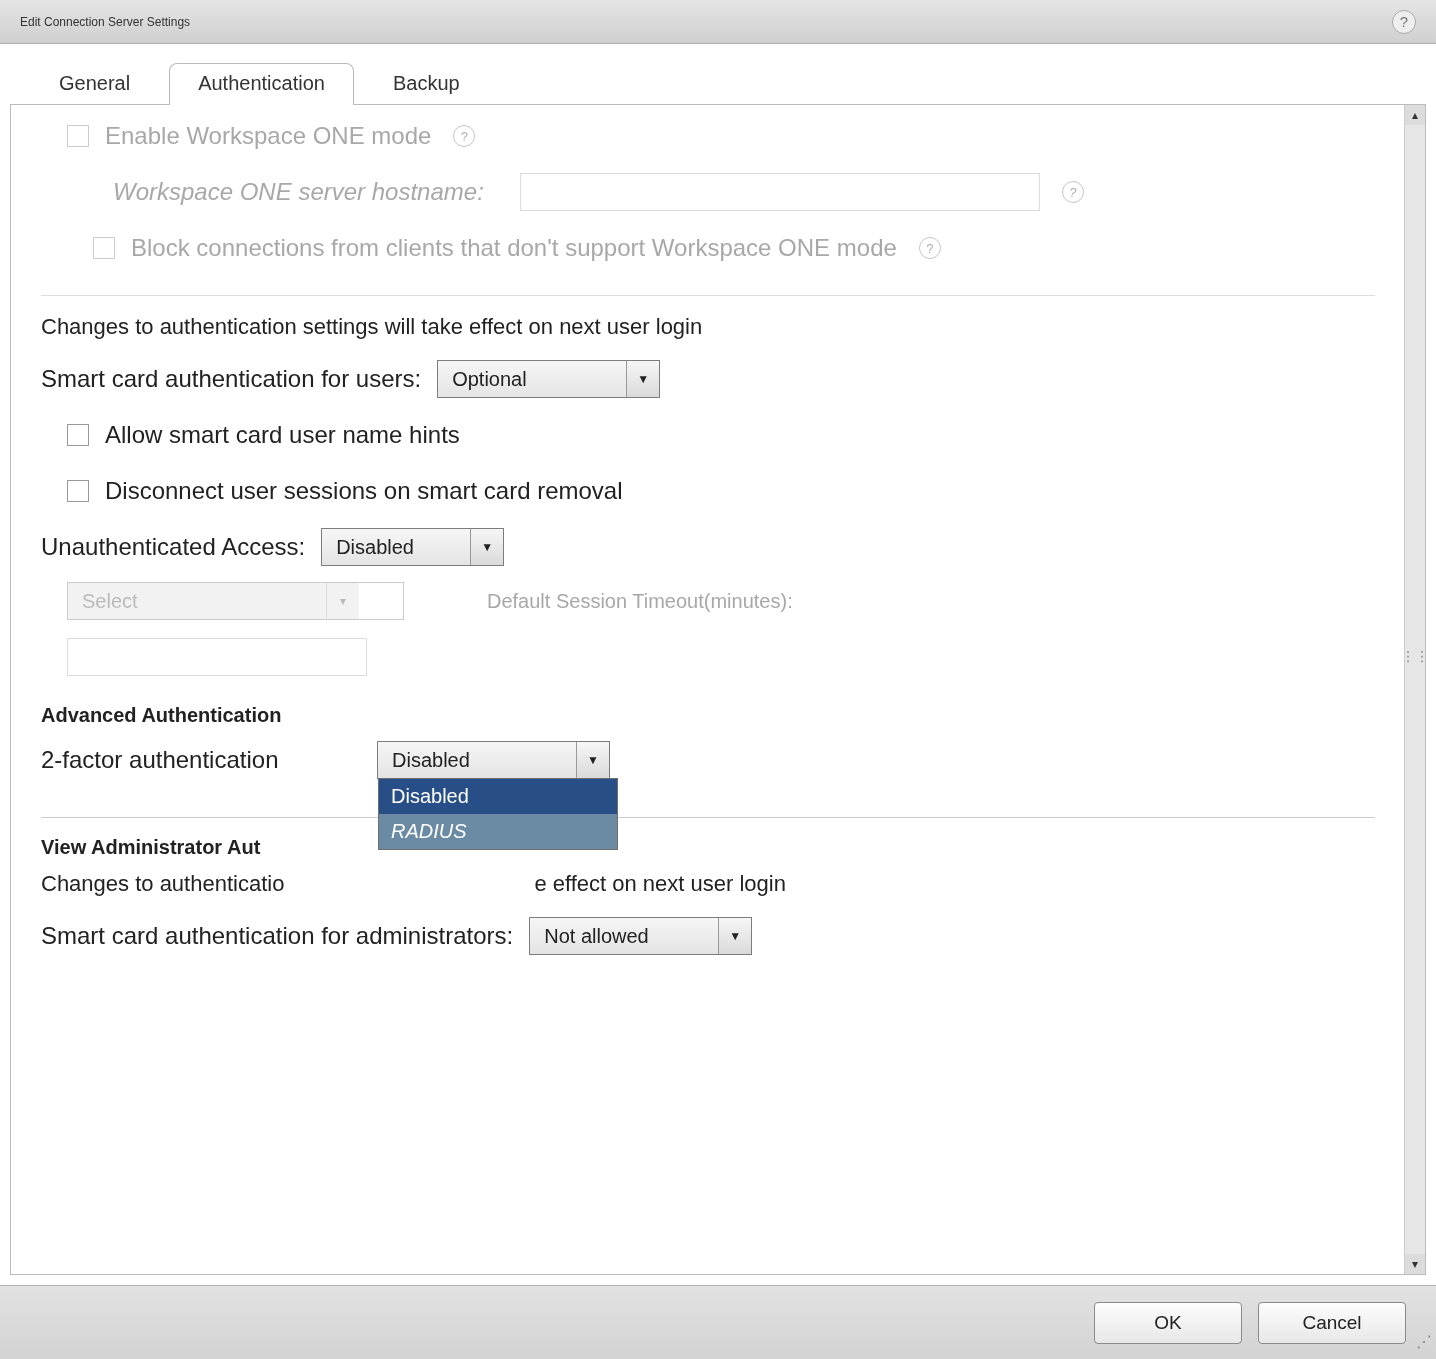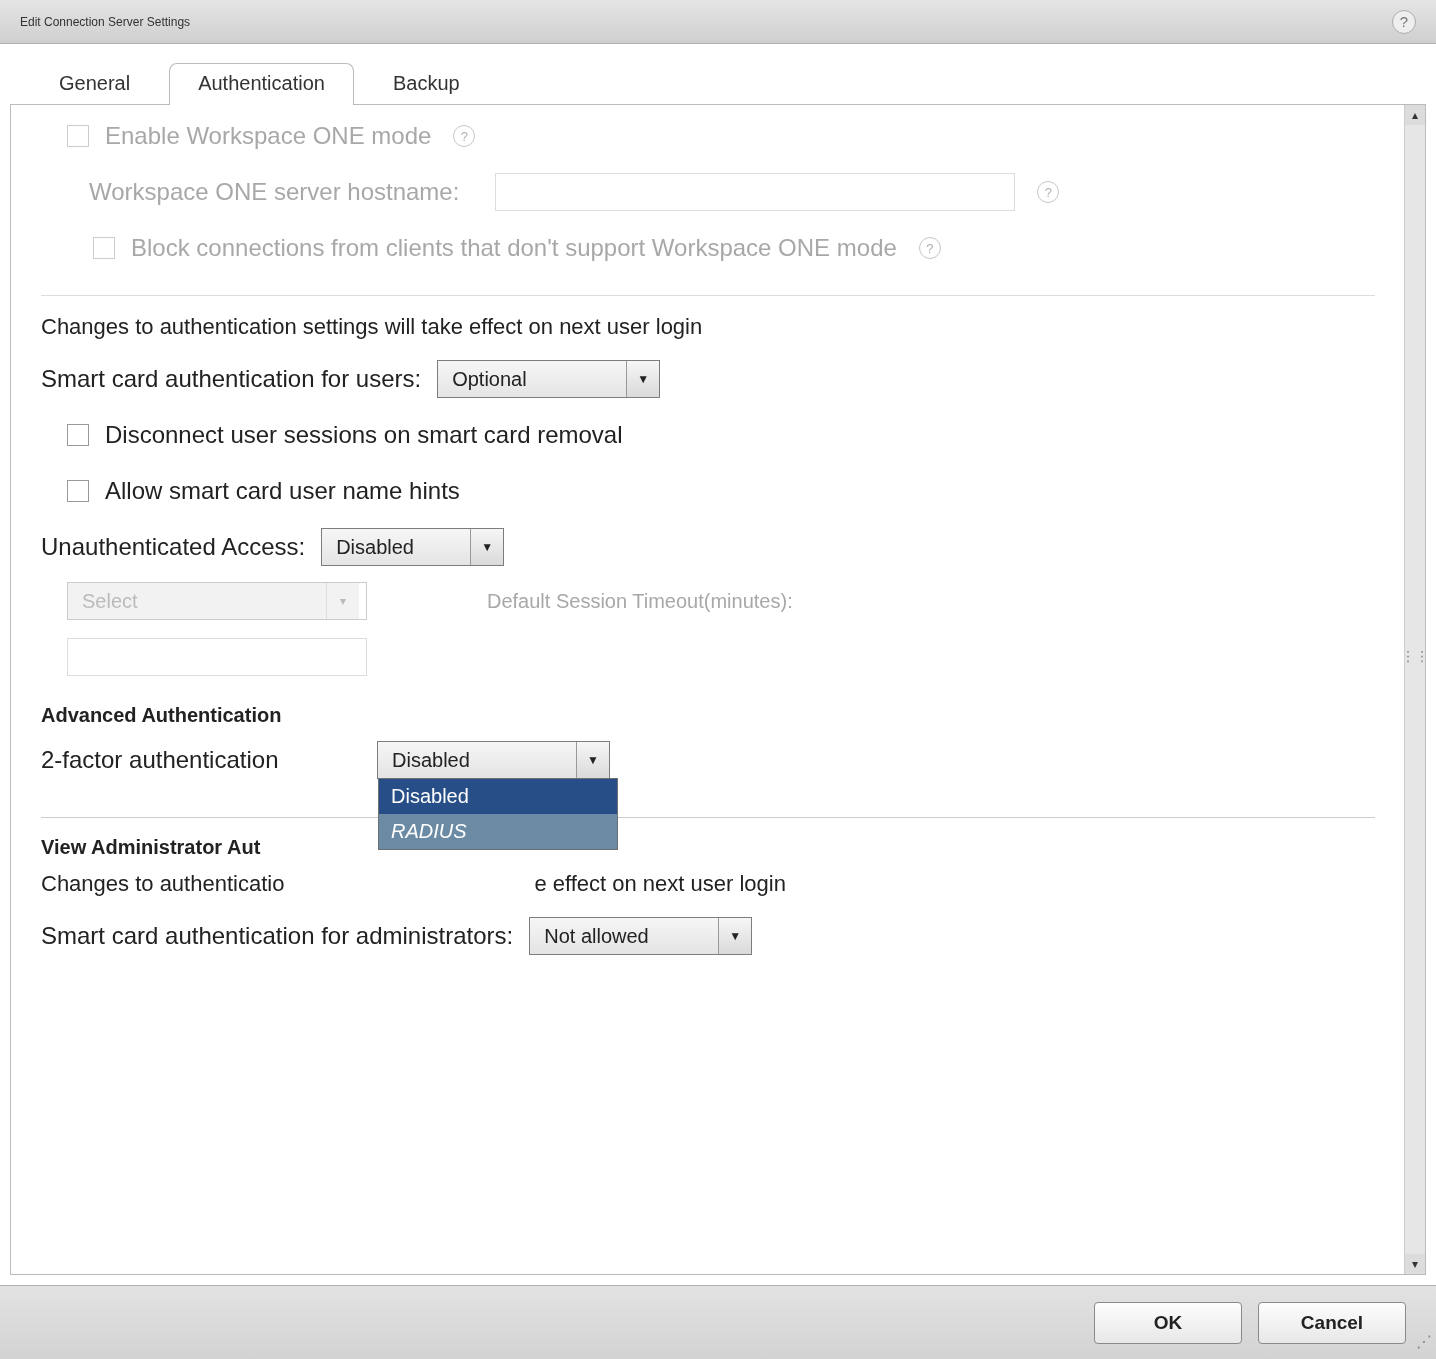--- a/index.html
+++ b/index.html
@@ -289,21 +289,20 @@
     border: 1px solid #8a8a8a;
     border-radius: 4px;
     background: linear-gradient(#fdfdfd,#e7e7e7);
     font-size: 19px;
     color: #222;
     display: inline-flex;
     align-items: center;
     justify-content: center;
     padding: 0 18px;
     cursor: pointer;
-    font-weight: bold;
   }
   .resize-grip {
     position: absolute;
     right: 2px;
     bottom: 2px;
     width: 18px;
     height: 18px;
     color: #888;
     font-size: 16px;
     line-height: 6px;
@@ -328,21 +327,21 @@
   </div>
 
   <div class="content-frame">
     <div class="content">
 
       <div class="form-row indent disabled">
         <div class="checkbox disabled"></div>
         <span class="label disabled">Enable Workspace ONE mode</span>
         <span class="help-small">?</span>
       </div>
-      <div class="form-row indent2 disabled" style="margin-left:48px;">
+      <div class="form-row indent2 disabled" style="margin-left:72px;font-style:italic;">
         <span class="label disabled">Workspace ONE server hostname:</span>
         <div class="text-input wide disabled" style="margin-left:20px;"></div>
         <span class="help-small">?</span>
       </div>
       <div class="form-row indent2 disabled" style="margin-left:52px;">
         <div class="checkbox disabled"></div>
         <span class="label disabled">Block connections from clients that don't support Workspace ONE mode</span>
         <span class="help-small">?</span>
       </div>
 
@@ -353,38 +352,38 @@
       <div class="form-row">
         <span class="label">Smart card authentication for users:</span>
         <div class="select w-select-wide">
           <div class="sel-body">Optional</div>
           <div class="sel-btn">▼</div>
         </div>
       </div>
 
       <div class="form-row indent">
         <div class="checkbox"></div>
-        <span class="label">Disconnect user sessions on smart card removal</span>
+        <span class="label">Allow smart card user name hints</span>
       </div>
 
       <div class="form-row indent">
         <div class="checkbox"></div>
-        <span class="label">Allow smart card user name hints</span>
+        <span class="label">Disconnect user sessions on smart card removal</span>
       </div>
 
       <div class="form-row">
         <span class="label">Unauthenticated Access:</span>
         <div class="select">
           <div class="sel-body">Disabled</div>
           <div class="sel-btn">▼</div>
         </div>
       </div>
 
       <div class="grid-two indent" style="margin-top:6px;">
-        <div class="select disabled" style="width:300px;">
+        <div class="select disabled" style="width:337px;">
           <div class="sel-body" style="min-width:230px;">Select</div>
           <div class="sel-btn">▾</div>
         </div>
         <span class="label disabled two-line-label">Default Session Timeout(minutes):</span>
         <div class="text-input disabled" style="width:300px;"></div>
       </div>
 
       <div class="section">
         <div class="section-title">Advanced Authentication</div>
         <div class="form-row" style="position:relative; z-index:40;gap:36px;">

